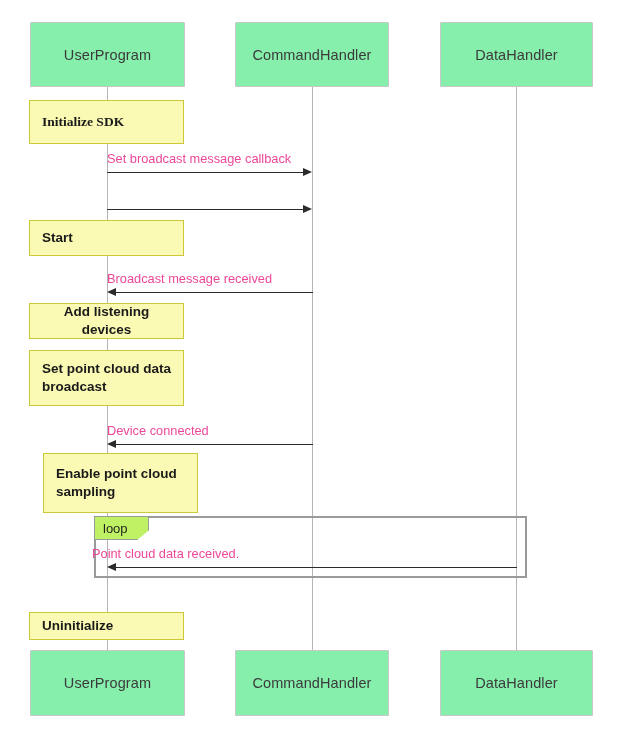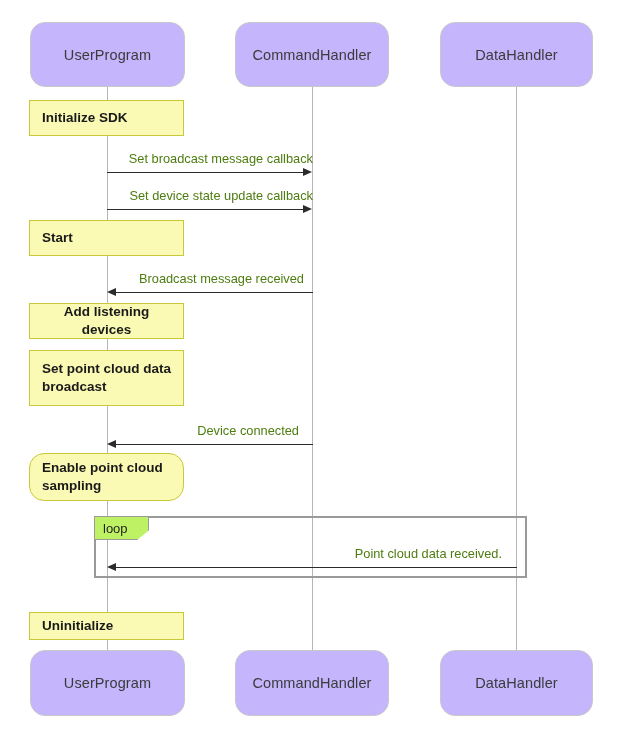--- a/index.html
+++ b/index.html
@@ -25,23 +25,23 @@
   .lifeline {
     position: absolute;
     width: 1px;
     background: #b5b5b5;
   }
 
   
   .participant {
     position: absolute;
     box-sizing: border-box;
-    background: #c4b5fd;
+    background: #86efac;
     border: 1px solid #c8c8c8;
-    border-radius: 15px;
+    border-radius: 1px;
     display: flex;
     align-items: center;
     justify-content: center;
     font-size: 14.5px;
     color: #3b3b3b;
     letter-spacing: 0.1px;
   }
 
   
   .action {
@@ -73,23 +73,23 @@
   }
   .arrowhead.right {
     border-left: 9px solid #2b2b2b;
   }
   .arrowhead.left {
     border-right: 9px solid #2b2b2b;
   }
   .msg-label {
     position: absolute;
     font-size: 12.8px;
-    color: #4d7c0f;
+    color: #ec4899;
     white-space: nowrap;
-    text-align: right;
+    text-align: left;
   }
 
   
   .frame {
     position: absolute;
     box-sizing: border-box;
     border: 2px solid #9a9a9a;
     background: transparent;
   }
   .frame-tag {
@@ -125,33 +125,30 @@
   <div class="participant" style="left:30px; top:22px; width:155px; height:65px;">
     <span>UserProgram</span>
   </div>
   <div class="participant" style="left:235px; top:22px; width:154px; height:65px;">
     <span>CommandHandler</span>
   </div>
   <div class="participant" style="left:440px; top:22px; width:153px; height:65px;">
     <span>DataHandler</span>
   </div>
 
-  <div class="action" style="left:29px; top:100px; width:155px; height:36px;">
+  <div class="action" style="left:29px; top:100px; width:155px; height:44px;font-family:Liberation Serif, serif;">
     <span>Initialize SDK</span>
   </div>
 
   <div class="msg-label" style="left:107px; top:151px; width:206px;">
     <span>Set broadcast message callback</span>
   </div>
   <div class="msg-line" style="left:107px; top:172px; width:197px;"></div>
   <div class="arrowhead right" style="left:303px; top:168px;"></div>
 
-  <div class="msg-label" style="left:107px; top:188px; width:206px;">
-    <span>Set device state update callback</span>
-  </div>
   <div class="msg-line" style="left:107px; top:209px; width:197px;"></div>
   <div class="arrowhead right" style="left:303px; top:205px;"></div>
 
   <div class="action" style="left:29px; top:220px; width:155px; height:36px;">
     <span>Start</span>
   </div>
 
   <div class="msg-label" style="left:107px; top:271px; width:197px;">
     <span>Broadcast message received</span>
   </div>
@@ -159,27 +156,27 @@
   <div class="arrowhead left" style="left:107px; top:288px;"></div>
 
   <div class="action" style="left:29px; top:303px; width:155px; height:36px;text-align:center;">
     <span>Add listening devices</span>
   </div>
 
   <div class="action" style="left:29px; top:350px; width:155px; height:56px;">
     <span>Set point cloud data broadcast</span>
   </div>
 
-  <div class="msg-label" style="left:93px; top:423px; width:206px;">
+  <div class="msg-label" style="left:107px; top:423px; width:206px;">
     <span>Device connected</span>
   </div>
   <div class="msg-line" style="left:116px; top:444px; width:197px;"></div>
   <div class="arrowhead left" style="left:107px; top:440px;"></div>
 
-  <div class="action" style="left:29px; top:453px; width:155px; height:48px;border-radius:15px;">
+  <div class="action" style="left:43px; top:453px; width:155px; height:60px;">
     <span>Enable point cloud sampling</span>
   </div>
 
   <div class="frame" style="left:94px; top:516px; width:433px; height:62px;"></div>
   <div class="frame-tag" style="left:95px; top:517px; width:54px; height:23px;">
     <span>loop</span>
   </div>
 
   <div class="msg-label" style="left:92px; top:546px; width:410px;">
     <span>Point cloud data received.</span>

